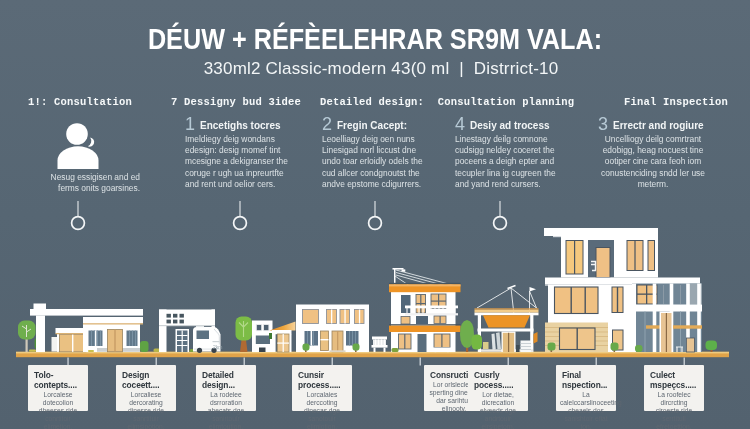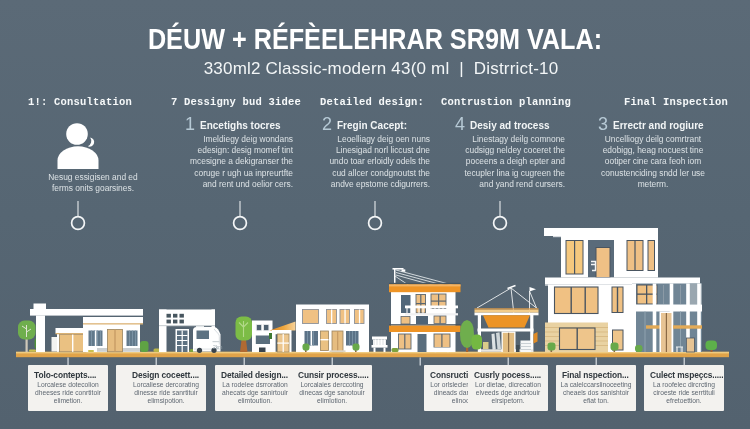--- a/index.html
+++ b/index.html
@@ -4,61 +4,61 @@
 <style>
   html,body{margin:0;padding:0;}
   body{width:750px;height:429px;overflow:hidden;position:relative;
        font-family:"Liberation Sans",sans-serif;
        background:linear-gradient(180deg,#5b6a77 0%,#566673 50%,#53626f 100%);}
   .abs{position:absolute;}
   .col-h{font-weight:bold;font-size:10.5px;color:#f6f9fa;text-align:center;letter-spacing:.2px;font-family:Liberation Mono, monospace;}
   .numrow{display:flex;align-items:flex-end;}
   .num{font-size:18px;color:#b6c9d5;font-weight:normal;line-height:14px;margin-right:5px;}
   .numtxt{font-size:10px;color:#f2f5f6;font-weight:bold;}
-  .bodytxt{font-size:8.4px;line-height:11.2px;color:#dce2e5;text-align:right;}
-  .card{position:absolute;top:365px;width:80px;height:46px;background:#f3f2ef;border-radius:1px;}
+  .bodytxt{font-size:8.4px;line-height:11.2px;color:#dce2e5;}
+  .card{position:absolute;top:365px;width:60px;height:46px;background:#f3f2ef;border-radius:1px;}
   .ct{font-weight:bold;font-size:8.4px;color:#30383e;padding:5px 0 1px 6px;letter-spacing:-.1px;}
   .cb{font-size:6.7px;line-height:8.1px;color:#5e6771;text-align:center;padding:0 4px;}
 </style>
 </head>
 <body>
 
 <div class="abs" style="left:0;top:24px;width:750px;text-align:center;font-size:26px;font-weight:bold;color:#ffffff;letter-spacing:0px;transform:scale(.97,1.12);transform-origin:375px 50%;">DÉUW + RÉFÈELEHRAR SR9M VALA:</div>
 
 <div class="abs" style="left:6px;top:59px;width:750px;text-align:center;font-size:17px;color:#f3f6f7;letter-spacing:.2px;">330ml2 Classic-modern 43(0 ml&nbsp; | &nbsp;Distrrict-10</div>
 
 <div class="abs col-h" style="left:20px;top:96px;width:120px;">1!: Consultation</div>
 
 <svg class="abs" style="left:50px;top:115px;" width="56" height="58" viewBox="0 0 56 58">
   <circle cx="27" cy="19" r="10.8" fill="#ffffff"></circle>
   <path d="M40.2 22.5 a4.6 4.6 0 1 1 -2.4 8.8 a5.9 5.9 0 0 0 2.4 -8.8 Z" fill="#ffffff"></path>
   <path d="M7.5 54 v-8.5 a20.5 14.2 0 0 1 41 0 v8.5 Z" fill="#ffffff"></path>
 </svg>
 
-<div class="abs bodytxt" style="left:33px;top:172px;width:120px;text-align:center;">Nesug essigisen and ed<br>ferms onits goarsines.</div>
+<div class="abs bodytxt" style="left:20px;top:172px;width:120px;text-align:right;">Nesug essigisen and ed<br>ferms onits goarsines.</div>
 
 <div class="abs col-h" style="left:166px;top:96px;width:140px;">7 Dessigny bud 3idee</div>
 
 <div class="abs numrow" style="left:185px;top:117px;">
     <span class="num">1</span>
     <span class="numtxt">Encetighs tocres</span>
   </div>
 
 <div class="abs bodytxt" style="left:185px;top:134px;width:108px;">Imeldiegy deig wondans<br>edesign: desig momef tint<br>mcesigne a dekigranser the<br>coruge r ugh ua inpreurtfte<br>and rent und oelior cers.</div>
 
 <div class="abs col-h" style="left:302px;top:96px;width:140px;">Detailed design:</div>
 
 <div class="abs numrow" style="left:322px;top:117px;">
     <span class="num">2</span>
     <span class="numtxt">Fregin Cacept:</span>
   </div>
 
 <div class="abs bodytxt" style="left:322px;top:134px;width:108px;">Leoelliagy deig oen nuns<br>Linesigad norl liccust dne<br>undo toar erloidly odels the<br>cud allcer condgnoutst the<br>andve epstome cdigurrers.</div>
 
-<div class="abs col-h" style="left:436px;top:96px;width:140px;">Contrustion planning</div>
+<div class="abs col-h" style="left:436px;top:96px;width:140px;">Consultation planning</div>
 
 <div class="abs numrow" style="left:455px;top:117px;">
     <span class="num">4</span>
     <span class="numtxt">Desiy ad trocess</span>
   </div>
 
 <div class="abs bodytxt" style="left:455px;top:134px;width:110px;">Linestagy deilg comnone<br>cudsigg neldey coceret the<br>poceens a deigh epter and<br>tecupler lina ig cugreen the<br>and yand rend cursers.</div>
 
 <div class="abs col-h" style="left:588px;top:96px;width:140px;text-align:right;">Final Inspection</div>
 
@@ -461,26 +461,26 @@
       <rect x="710.5" y="347.5" width="2" height="4.5" fill="#a9632e"></rect>
 <rect x="705.5" y="340.5" width="11.5" height="9.5" rx="4" fill="#5db04a"></rect>
     </g>
 </svg>
 
 <div class="card" style="left:28px;">
     <div class="ct">Tolo-contepts....</div>
     <div class="cb">Lorcalese dotecolion dheeses ride conrtitoir elimetion.</div>
   </div>
 
-<div class="card" style="left:116px;padding-left:10px;">
+<div class="card" style="left:116px;">
     <div class="ct">Design coceett....</div>
     <div class="cb">Lorcaliese dercorating dinesse ride sanrtituir elimsipotion.</div>
   </div>
 
-<div class="card" style="left:215px;">
+<div class="card" style="left:196px;">
     <div class="ct">Detailed design...</div>
     <div class="cb">La rodelee dsrroration ahecats dge sanirtoulr elimtoution.</div>
   </div>
 
 <div class="card" style="left:292px;">
     <div class="ct">Cunsir process.....</div>
     <div class="cb">Lorcalaies derccoting dinecas dge sanotouir elimlotion.</div>
   </div>
 
 <div class="card" style="left:380px;margin-left:44px;">

